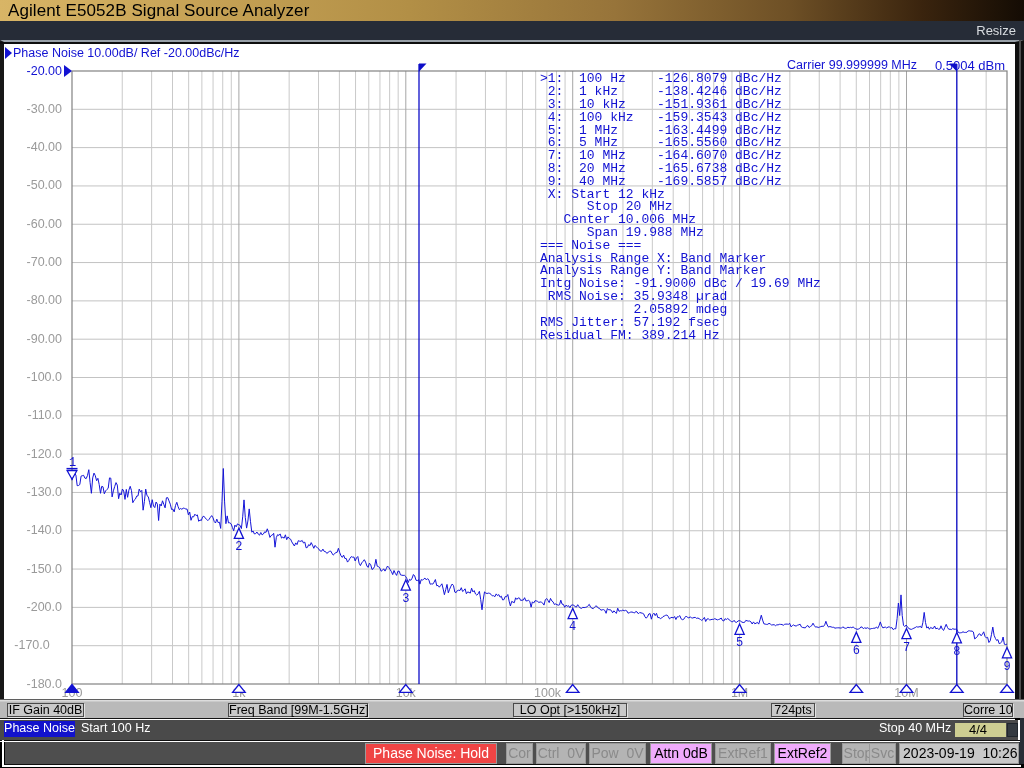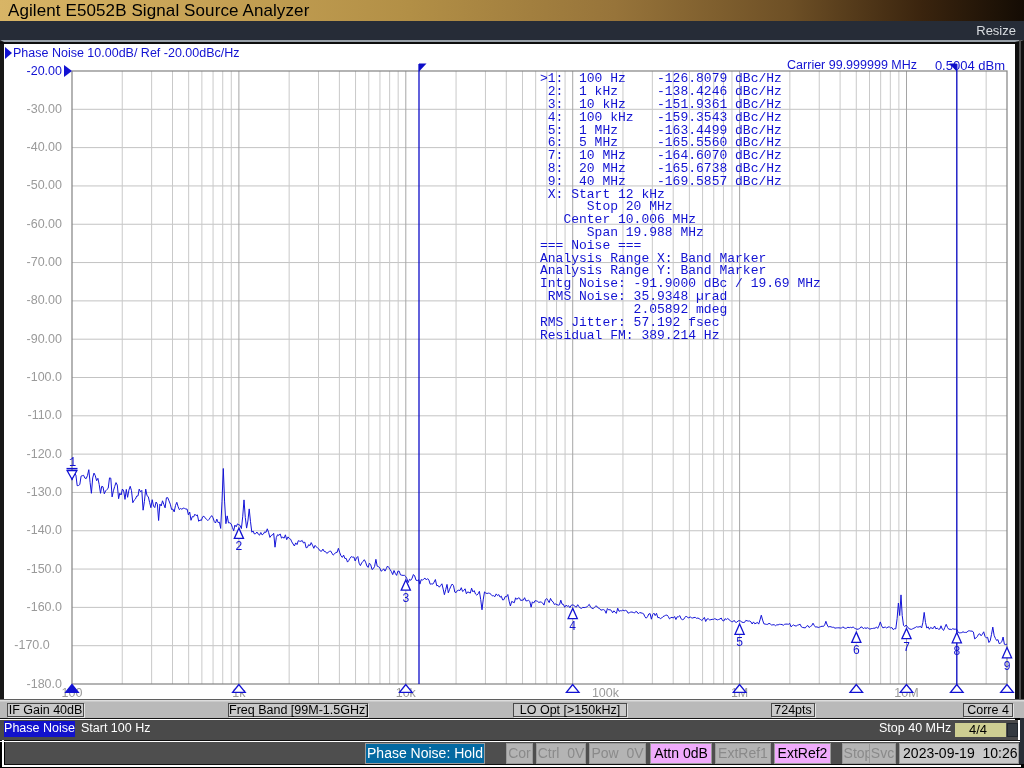--- a/index.html
+++ b/index.html
@@ -125,29 +125,29 @@
 <div style="position:absolute;right:962px;top:216.8px;color:#9a9a9a;width:60px;text-align:right;">-60.00</div>
 <div style="position:absolute;right:962px;top:255.1px;color:#9a9a9a;width:60px;text-align:right;">-70.00</div>
 <div style="position:absolute;right:962px;top:293.4px;color:#9a9a9a;width:60px;text-align:right;">-80.00</div>
 <div style="position:absolute;right:962px;top:331.7px;color:#9a9a9a;width:60px;text-align:right;">-90.00</div>
 <div style="position:absolute;right:962px;top:370.0px;color:#9a9a9a;width:60px;text-align:right;">-100.0</div>
 <div style="position:absolute;right:962px;top:408.3px;color:#9a9a9a;width:60px;text-align:right;">-110.0</div>
 <div style="position:absolute;right:962px;top:446.6px;color:#9a9a9a;width:60px;text-align:right;">-120.0</div>
 <div style="position:absolute;right:962px;top:484.9px;color:#9a9a9a;width:60px;text-align:right;">-130.0</div>
 <div style="position:absolute;right:962px;top:523.2px;color:#9a9a9a;width:60px;text-align:right;">-140.0</div>
 <div style="position:absolute;right:962px;top:561.6px;color:#9a9a9a;width:60px;text-align:right;">-150.0</div>
-<div style="position:absolute;right:962px;top:599.9px;color:#9a9a9a;width:60px;text-align:right;">-160.0</div>
+<div style="position:absolute;right:962px;top:599.9px;color:#9a9a9a;width:60px;text-align:right;">-200.0</div>
 <div style="position:absolute;right:962px;top:638.2px;color:#9a9a9a;width:60px;text-align:center;">-170.0</div>
 <div style="position:absolute;right:962px;top:676.5px;color:#9a9a9a;width:60px;text-align:right;">-180.0</div>
   </div>
 <div id="xlab">
     <div style="position:absolute;left:72.0px;top:686px;width:60px;margin-left:-30px;text-align:center;color:#9a9a9a;">100</div>
 <div style="position:absolute;left:238.9px;top:686px;width:60px;margin-left:-30px;text-align:center;color:#9a9a9a;">1k</div>
 <div style="position:absolute;left:405.8px;top:686px;width:60px;margin-left:-30px;text-align:center;color:#9a9a9a;">10k</div>
-<div style="position:absolute;left:589px;top:686px;width:60px;margin-left:-30px;text-align:right;color:#9a9a9a;">100k</div>
+<div style="position:absolute;left:564px;top:686px;width:60px;margin-left:-30px;text-align:left;color:#9a9a9a;">100k</div>
 <div style="position:absolute;left:739.6px;top:686px;width:60px;margin-left:-30px;text-align:center;color:#9a9a9a;">1M</div>
 <div style="position:absolute;left:906.5px;top:686px;width:60px;margin-left:-30px;text-align:center;color:#9a9a9a;">10M</div>
   </div>
 <div id="mtable">&gt;1:  100 Hz    -126.8079 dBc/Hz
  2:  1 kHz     -138.4246 dBc/Hz
  3:  10 kHz    -151.9361 dBc/Hz
  4:  100 kHz   -159.3543 dBc/Hz
  5:  1 MHz     -163.4499 dBc/Hz
  6:  5 MHz     -165.5560 dBc/Hz
  7:  10 MHz    -164.6070 dBc/Hz
@@ -198,36 +198,36 @@
 <polygon points="956.8,684.5 950.5,692.3 963.1,692.3" fill="white" stroke="#1212d2" stroke-width="1.3"></polygon>
 <polygon points="1007.0,647.6 1002.4,657.8 1011.6,657.8" fill="white" stroke="#1212d2" stroke-width="1.3"></polygon>
 <text x="1007.0" y="669.6" fill="#1212d2" font-size="12px" font-family="Liberation Mono" text-anchor="middle">9</text>
 <polygon points="1007.0,684.5 1000.7,692.3 1013.3,692.3" fill="white" stroke="#1212d2" stroke-width="1.3"></polygon>
 </svg>
 <div id="graybar"></div>
 <div class="gbox" style="left:7px;width:77px;">IF Gain 40dB</div>
 <div class="gbox" style="left:228px;width:140px;">Freq Band [99M-1.5GHz]</div>
 <div class="gbox" style="left:513px;width:114px;">LO Opt [&gt;150kHz]</div>
 <div class="gbox" style="left:771px;width:44px;">724pts</div>
-<div class="gbox" style="left:963px;width:50px;">Corre 4</div>
+<div class="gbox" style="left:963px;width:50px;">Corre 10</div>
 <div id="row2"></div>
 <div id="sep1"></div>
 <div id="sep2"></div>
 <div id="sep3"></div>
 <div id="bev1"></div>
 <div id="dk1"></div>
 <div id="bev2"></div>
 <div id="dk2"></div>
 <div id="pnbox">Phase Noise</div>
 <div id="start">Start 100 Hz</div>
 <div id="stop">Stop 40 MHz</div>
 <div id="npage">4/4</div>
 <div id="nbtn"></div>
 <div id="statusband"></div>
-<div class="sbox" style="left:365px;width:120px;background:#0369a1;color:#fff;">Phase Noise: Hold</div>
+<div class="sbox" style="left:365px;width:132px;background:#ef4444;color:#fff;">Phase Noise: Hold</div>
 <div class="sbox sgray" style="left:506px;width:27px;">Cor</div>
 <div class="sbox sgray" style="left:536px;width:50px;">Ctrl&nbsp;&nbsp;0V</div>
 <div class="sbox sgray" style="left:589px;width:57px;">Pow&nbsp;&nbsp;0V</div>
 <div class="sbox solive" style="left:650px;width:62px;">Attn 0dB</div>
 <div class="sbox sgray" style="left:715px;width:56px;">ExtRef1</div>
 <div class="sbox solive" style="left:774px;width:57px;">ExtRef2</div>
 <div class="sbox sgray" style="left:834px;width:32px;margin-left:8px;">Stop</div>
 <div class="sbox sgray" style="left:869px;width:27px;">Svc</div>
 <div class="sbox" style="left:899px;width:119.5px;background:#c8c8c8;color:#000;text-align:right;">2023-09-19&nbsp; 10:26</div>
 </body></html>

